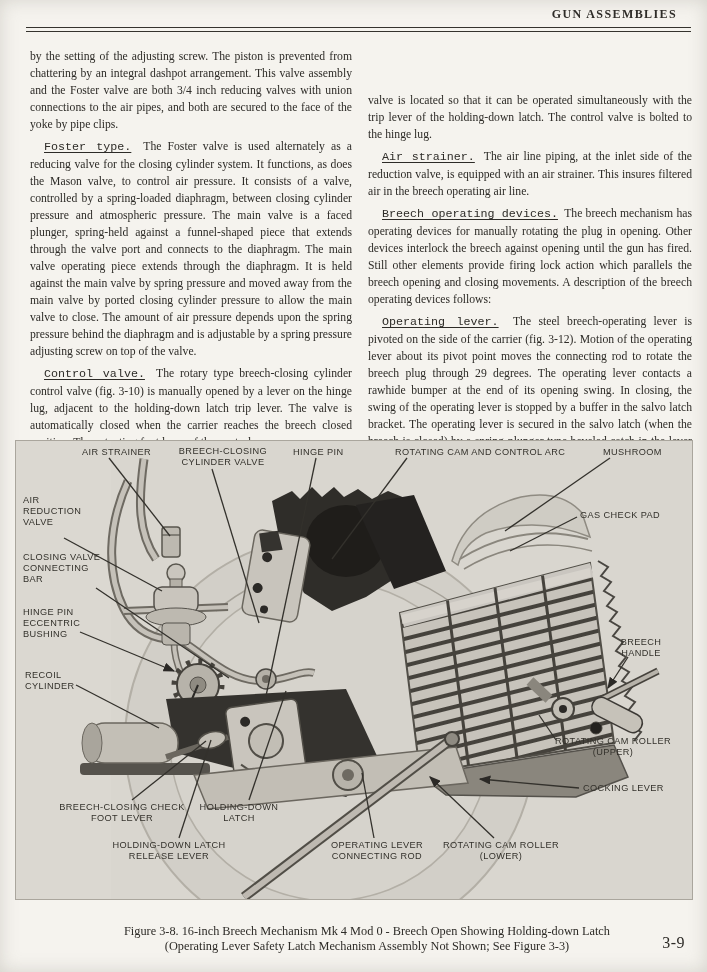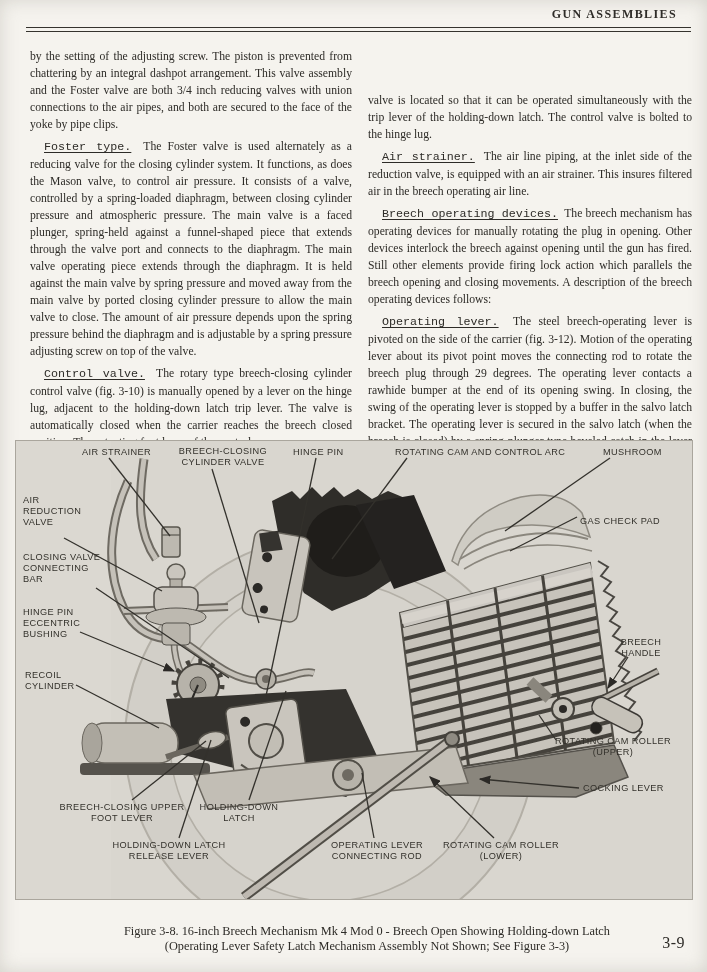--- a/index.html
+++ b/index.html
@@ -232,21 +232,21 @@
         </div>
         <div class="fig-label align-left" style="left: 277px; top: 6px;">
           <div>HINGE PIN</div>
         </div>
         <div class="fig-label align-left" style="left: 379px; top: 6px;">
           <div>ROTATING CAM AND CONTROL ARC</div>
         </div>
         <div class="fig-label align-left" style="left: 587px; top: 6px;">
           <div>MUSHROOM</div>
         </div>
-        <div class="fig-label align-left" style="left: 564px; top: 75px;">
+        <div class="fig-label align-left" style="left: 564px; top: 69px;">
           <div>GAS CHECK PAD</div>
         </div>
         <div class="fig-label align-left" style="left: 7px; top: 54px;">
           <div>AIR</div>
           <div>REDUCTION</div>
           <div>VALVE</div>
         </div>
         <div class="fig-label align-left" style="left: 7px; top: 111px;">
           <div>CLOSING VALVE</div>
           <div>CONNECTING</div>
@@ -255,21 +255,21 @@
         <div class="fig-label align-left" style="left: 7px; top: 166px;">
           <div>HINGE PIN</div>
           <div>ECCENTRIC</div>
           <div>BUSHING</div>
         </div>
         <div class="fig-label align-left" style="left: 9px; top: 229px;">
           <div>RECOIL</div>
           <div>CYLINDER</div>
         </div>
         <div class="fig-label align-center" style="left: 106px; top: 361px;">
-          <div>BREECH-CLOSING UPPER</div>
+          <div>BREECH-CLOSING CHECK</div>
           <div>FOOT LEVER</div>
         </div>
         <div class="fig-label align-center" style="left: 223px; top: 361px;">
           <div>HOLDING-DOWN</div>
           <div>LATCH</div>
         </div>
         <div class="fig-label align-center" style="left: 153px; top: 399px;">
           <div>HOLDING-DOWN LATCH</div>
           <div>RELEASE LEVER</div>
         </div>

